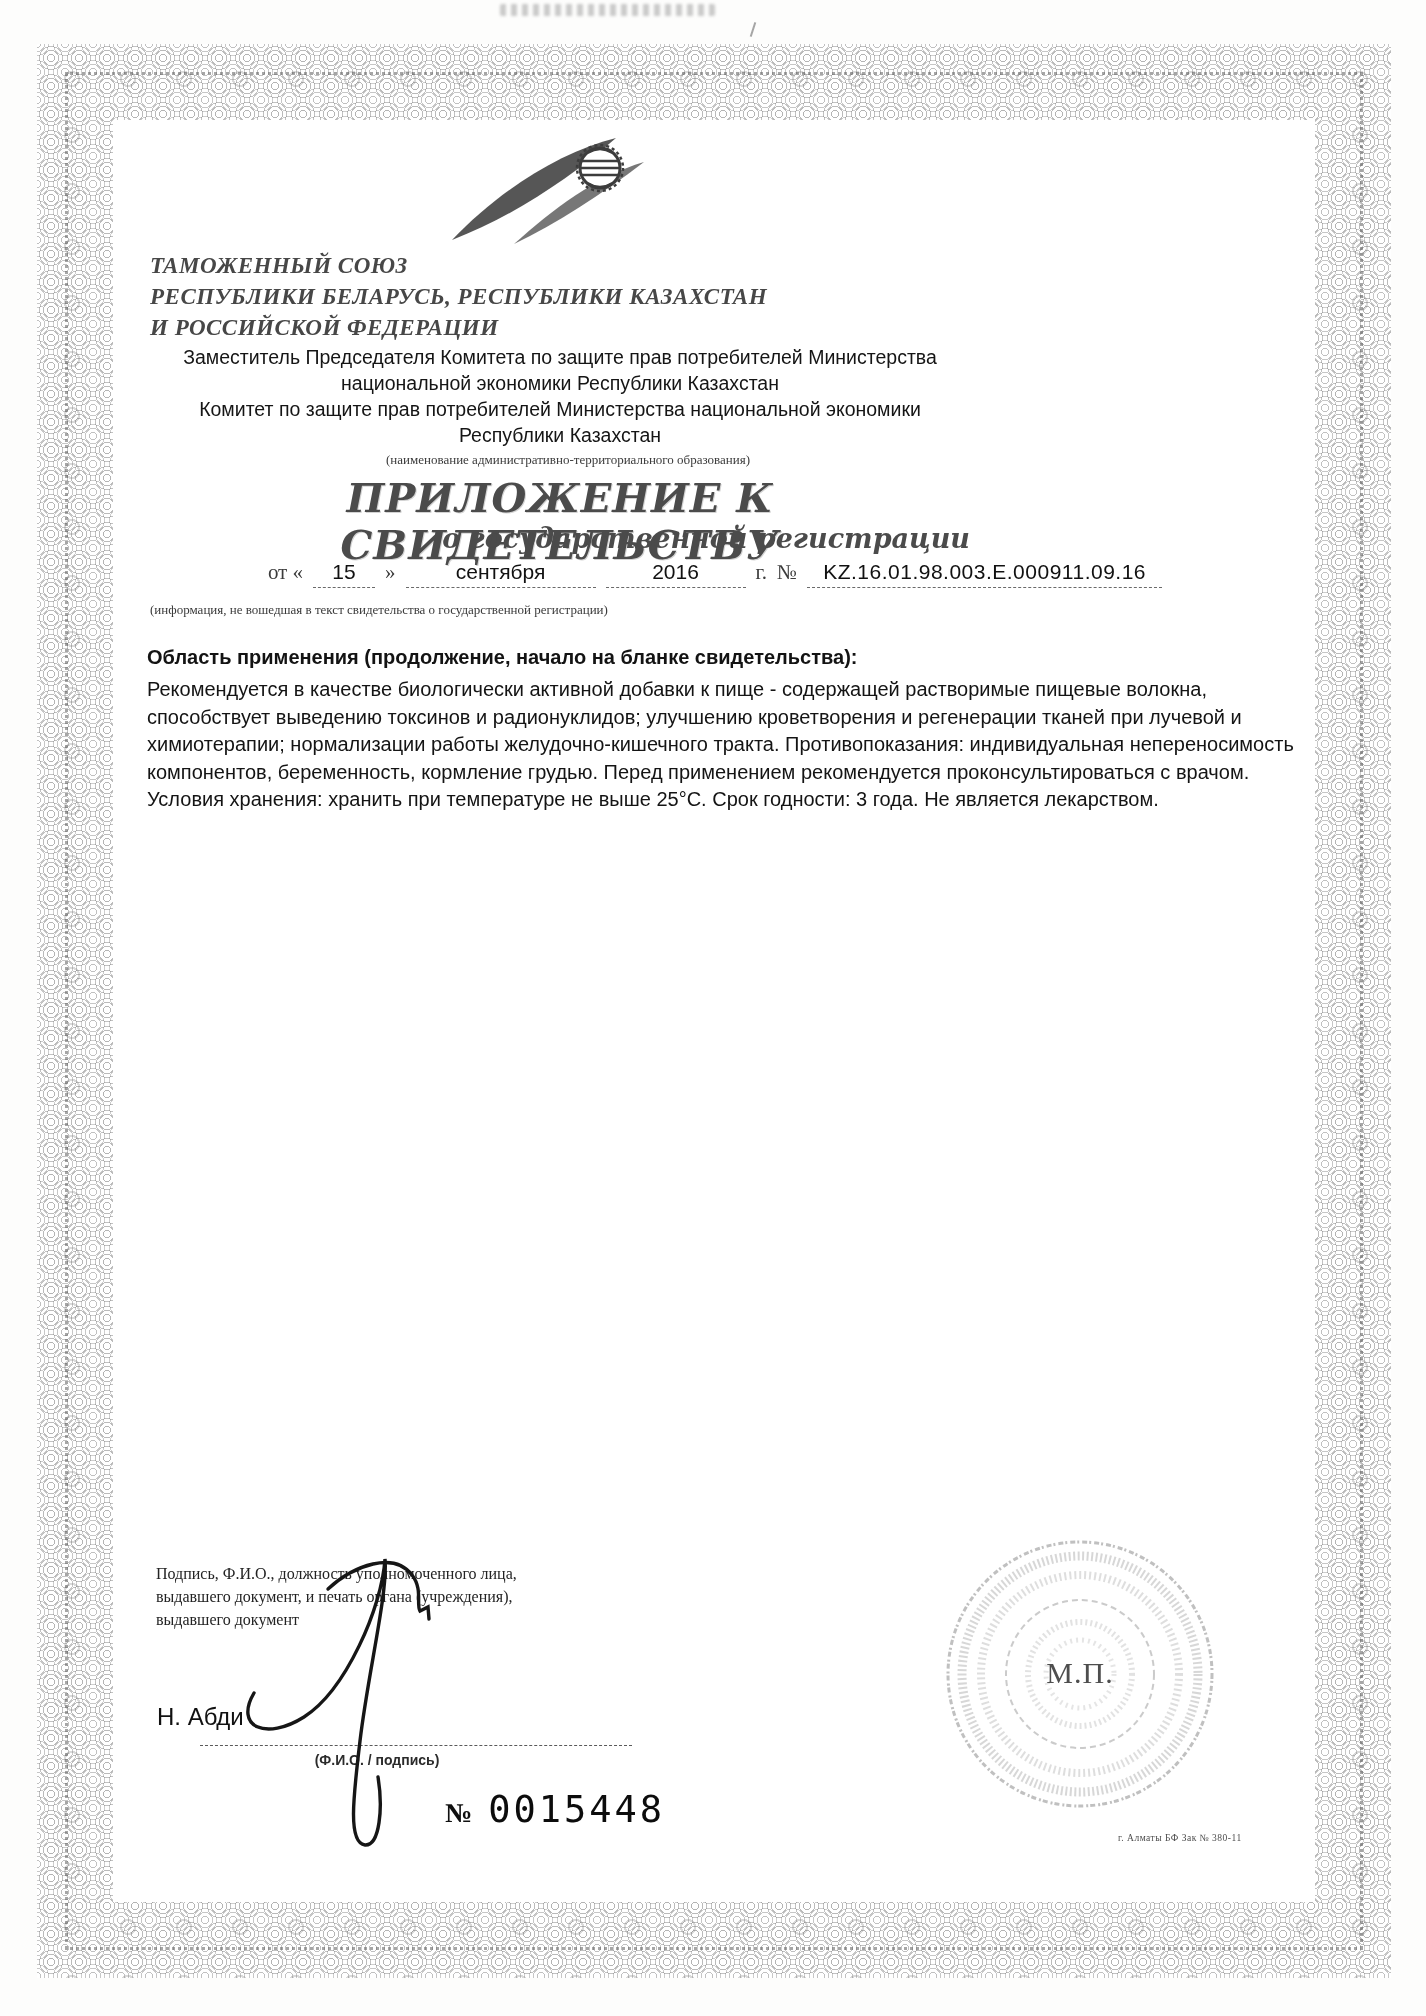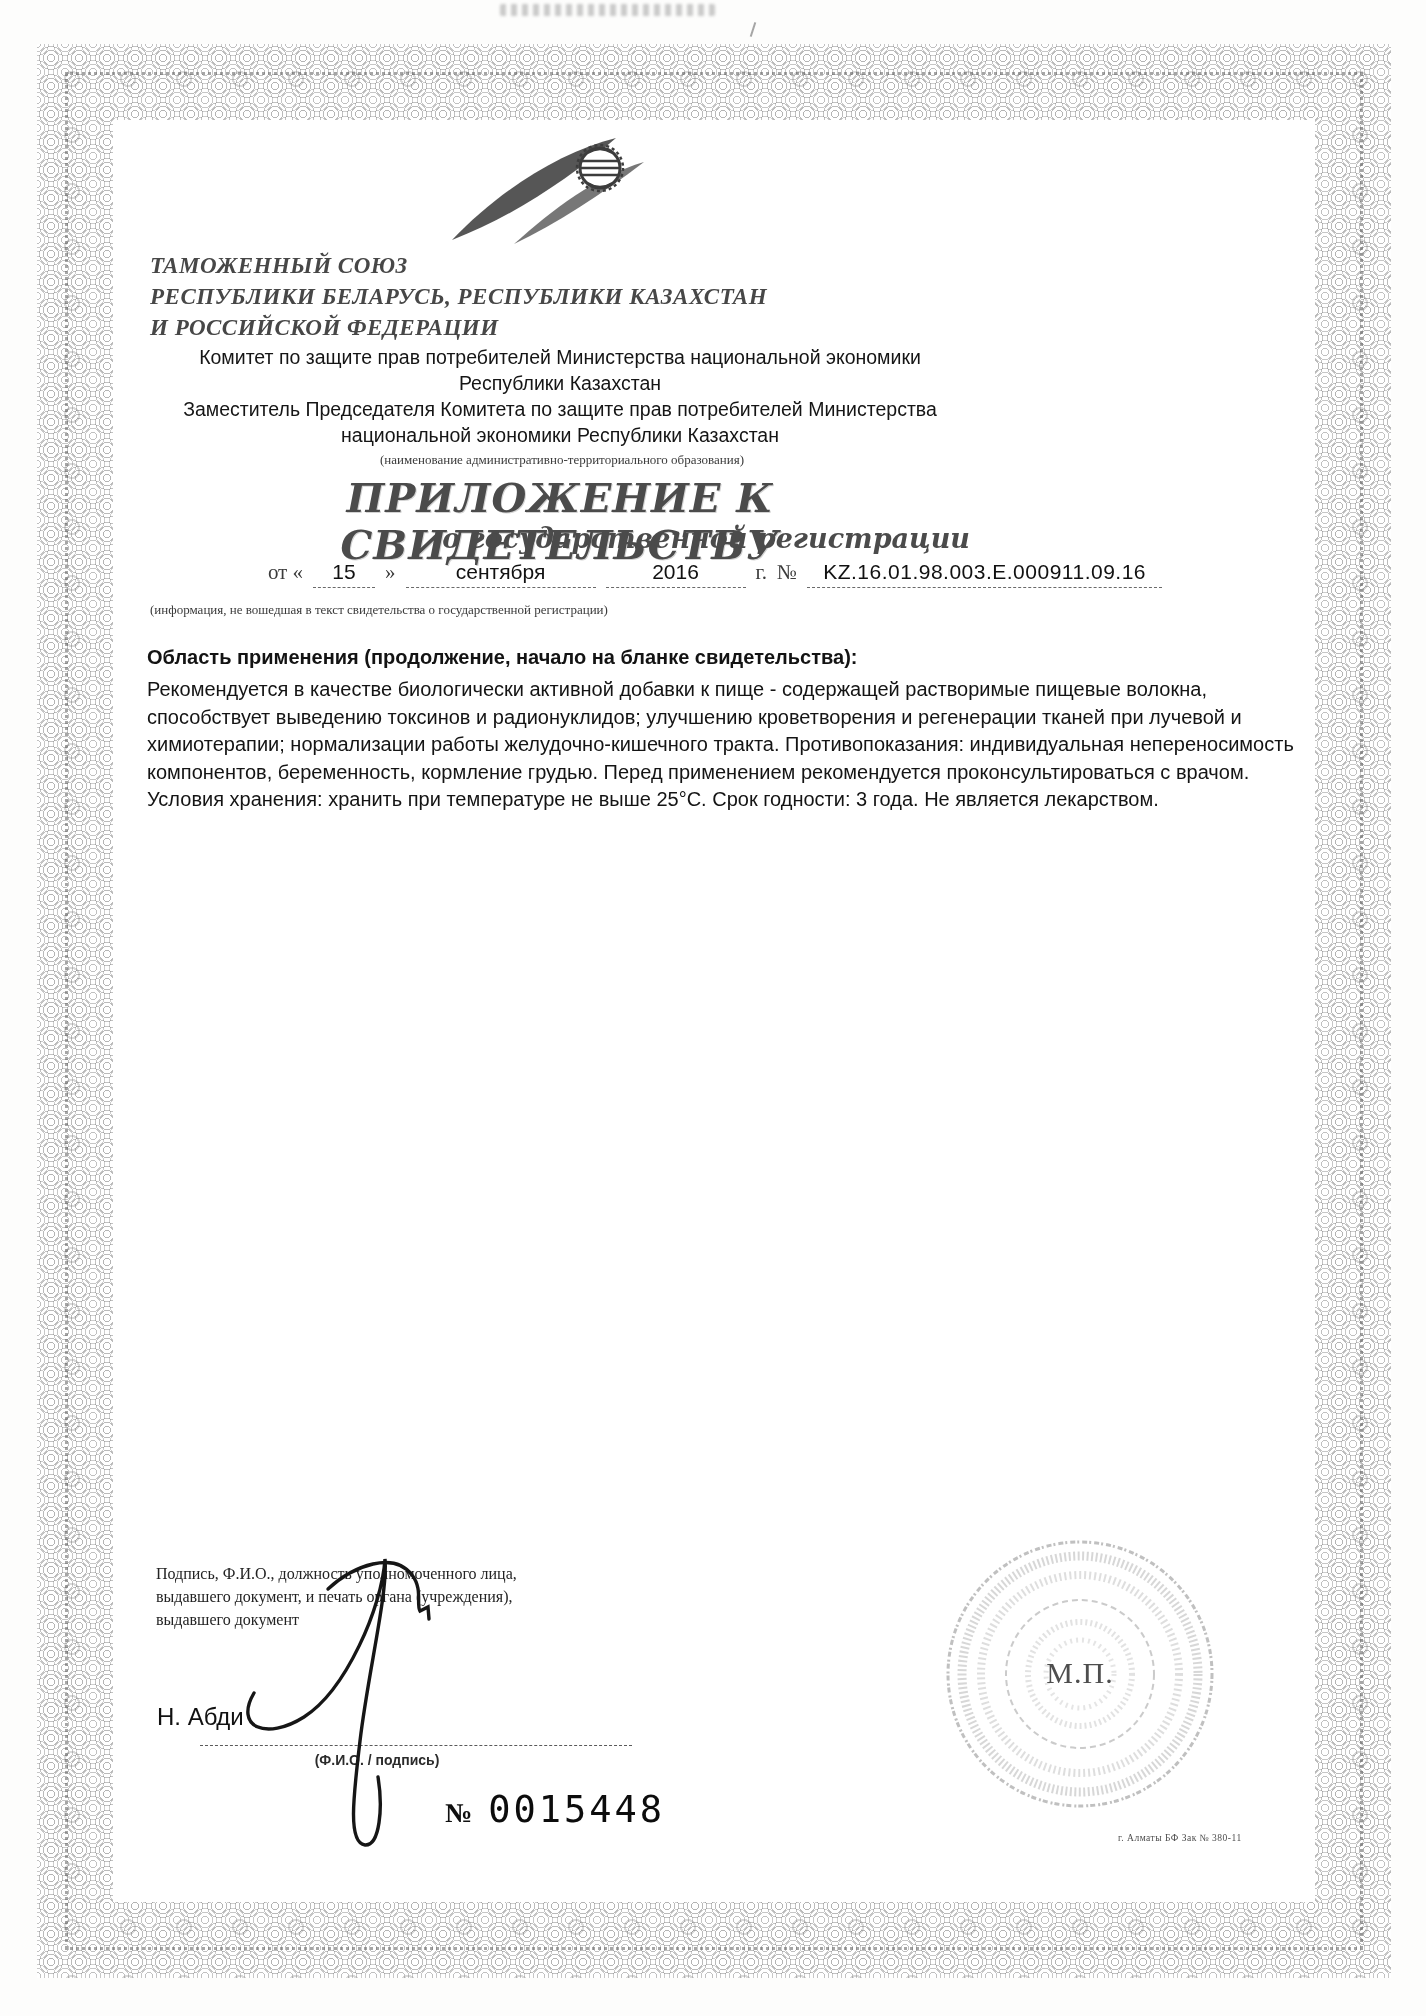--- a/index.html
+++ b/index.html
@@ -51,21 +51,21 @@
   .org-block {
     position:absolute; left:150px; top:250px; width:820px; text-align:left;
     font-family:"Liberation Serif", serif; font-style:italic; font-weight:bold;
     font-size:23px; line-height:31px; color:#474747; letter-spacing:.5px;
   }
   .committee-block {
     position:absolute; left:150px; top:344px; width:820px; text-align:center;
     font-size:19.5px; line-height:26px; color:#151515;
   }
   .caption-admin {
-    position:absolute; left:152px; top:452px; width:820px; text-align:center;
+    position:absolute; left:158px; top:452px; width:820px; text-align:center;
     font-family:"Liberation Serif", serif; font-size:13px; color:#3a3a3a;
   }
   .doc-title {
     position:absolute; left:150px; top:474px; width:820px; text-align:center;
     font-family:"DejaVu Serif","Liberation Serif", serif; font-style:italic; font-weight:bold;
     font-size:40px; color:#4b4b4b; letter-spacing:1px;
     text-shadow:1px 1px 0 rgba(80,80,80,.25);
   }
   .doc-subtitle {
     position:absolute; left:150px; top:523px; width:820px; text-align:right;
@@ -161,22 +161,22 @@
     <path d="M140 25 c8 -5 16 -5 24 0 M140 55 c8 5 16 5 24 0" stroke="#3c3c3c" stroke-width="2" fill="none"></path>
   </svg>
 
   <div class="org-block">
     <div>ТАМОЖЕННЫЙ СОЮЗ</div>
     <div>РЕСПУБЛИКИ БЕЛАРУСЬ, РЕСПУБЛИКИ КАЗАХСТАН</div>
     <div>И РОССИЙСКОЙ ФЕДЕРАЦИИ</div>
   </div>
 
   <div class="committee-block">
+    <div>Заместитель Председателя Комитета по защите прав потребителей Министерства национальной экономики Республики Казахстан</div>
     <div>Комитет по защите прав потребителей Министерства национальной экономики Республики Казахстан</div>
-    <div>Заместитель Председателя Комитета по защите прав потребителей Министерства национальной экономики Республики Казахстан</div>
   </div>
 
   <div class="caption-admin">(наименование административно-территориального образования)</div>
 
   <div class="doc-title">ПРИЛОЖЕНИЕ К СВИДЕТЕЛЬСТВУ</div>
   <div class="doc-subtitle">о государственной регистрации</div>
 
   <div class="date-row">
     <span class="lbl">от «</span>
     <span class="fill fill-day">15</span>

